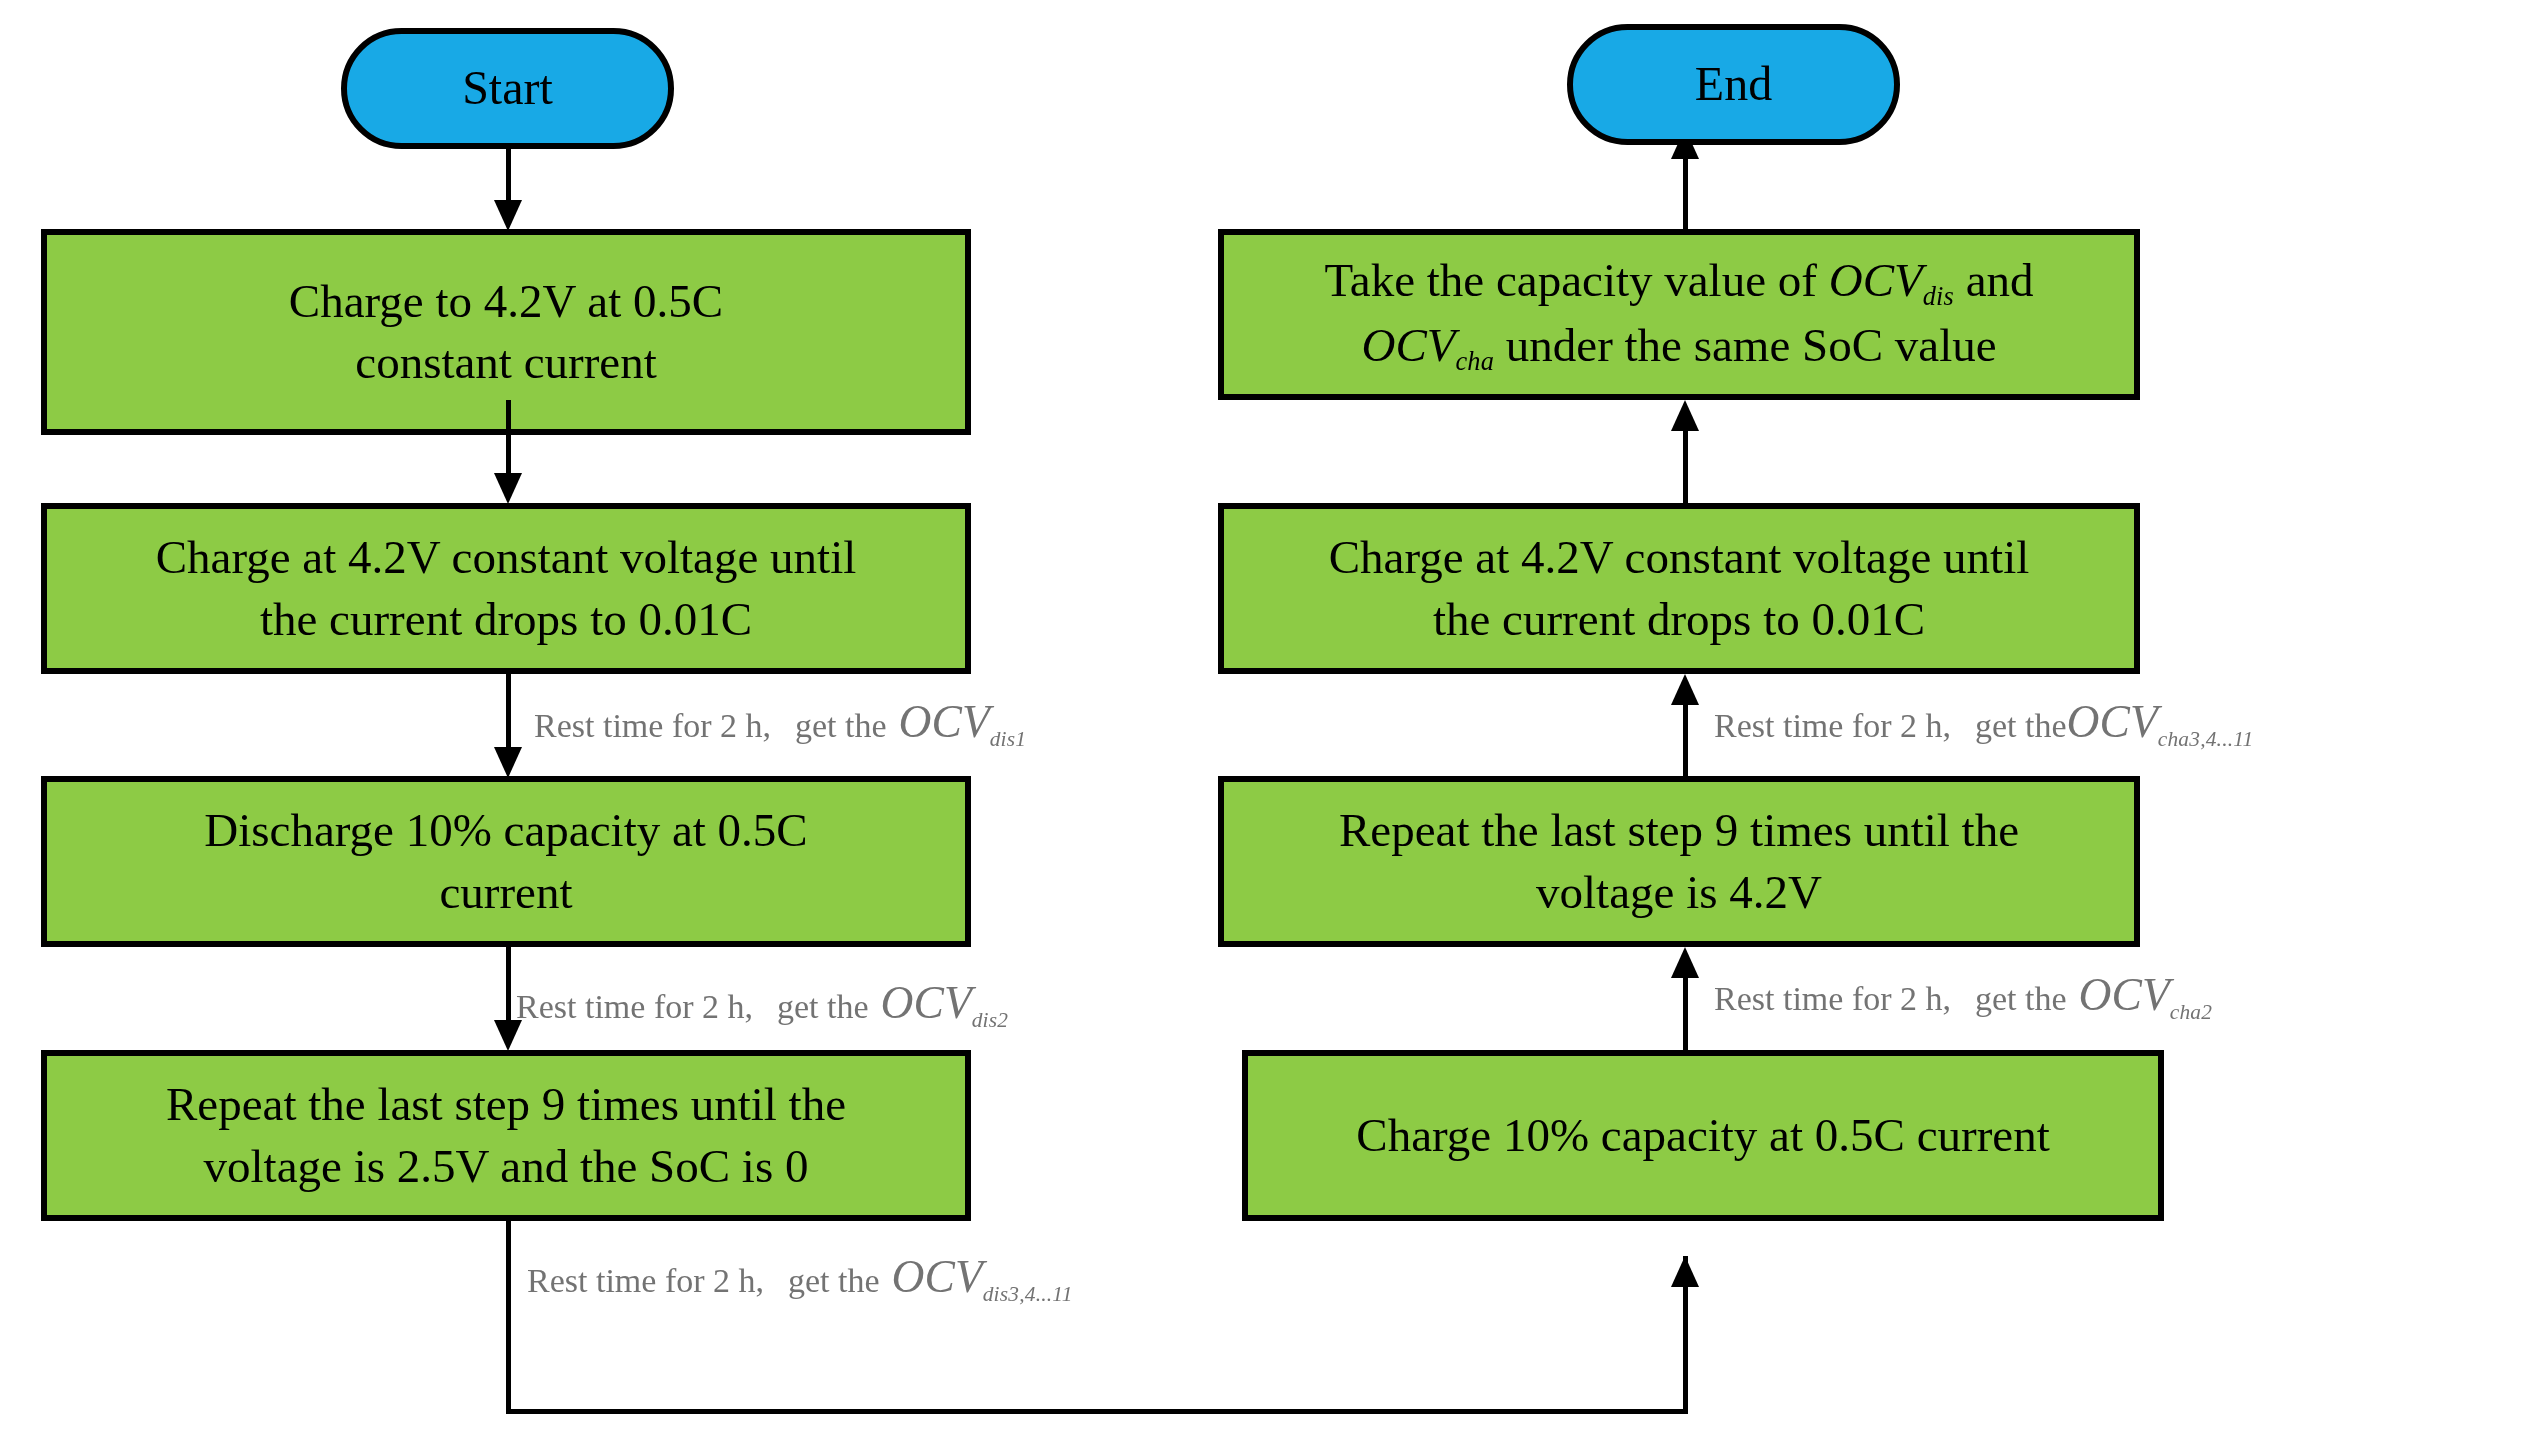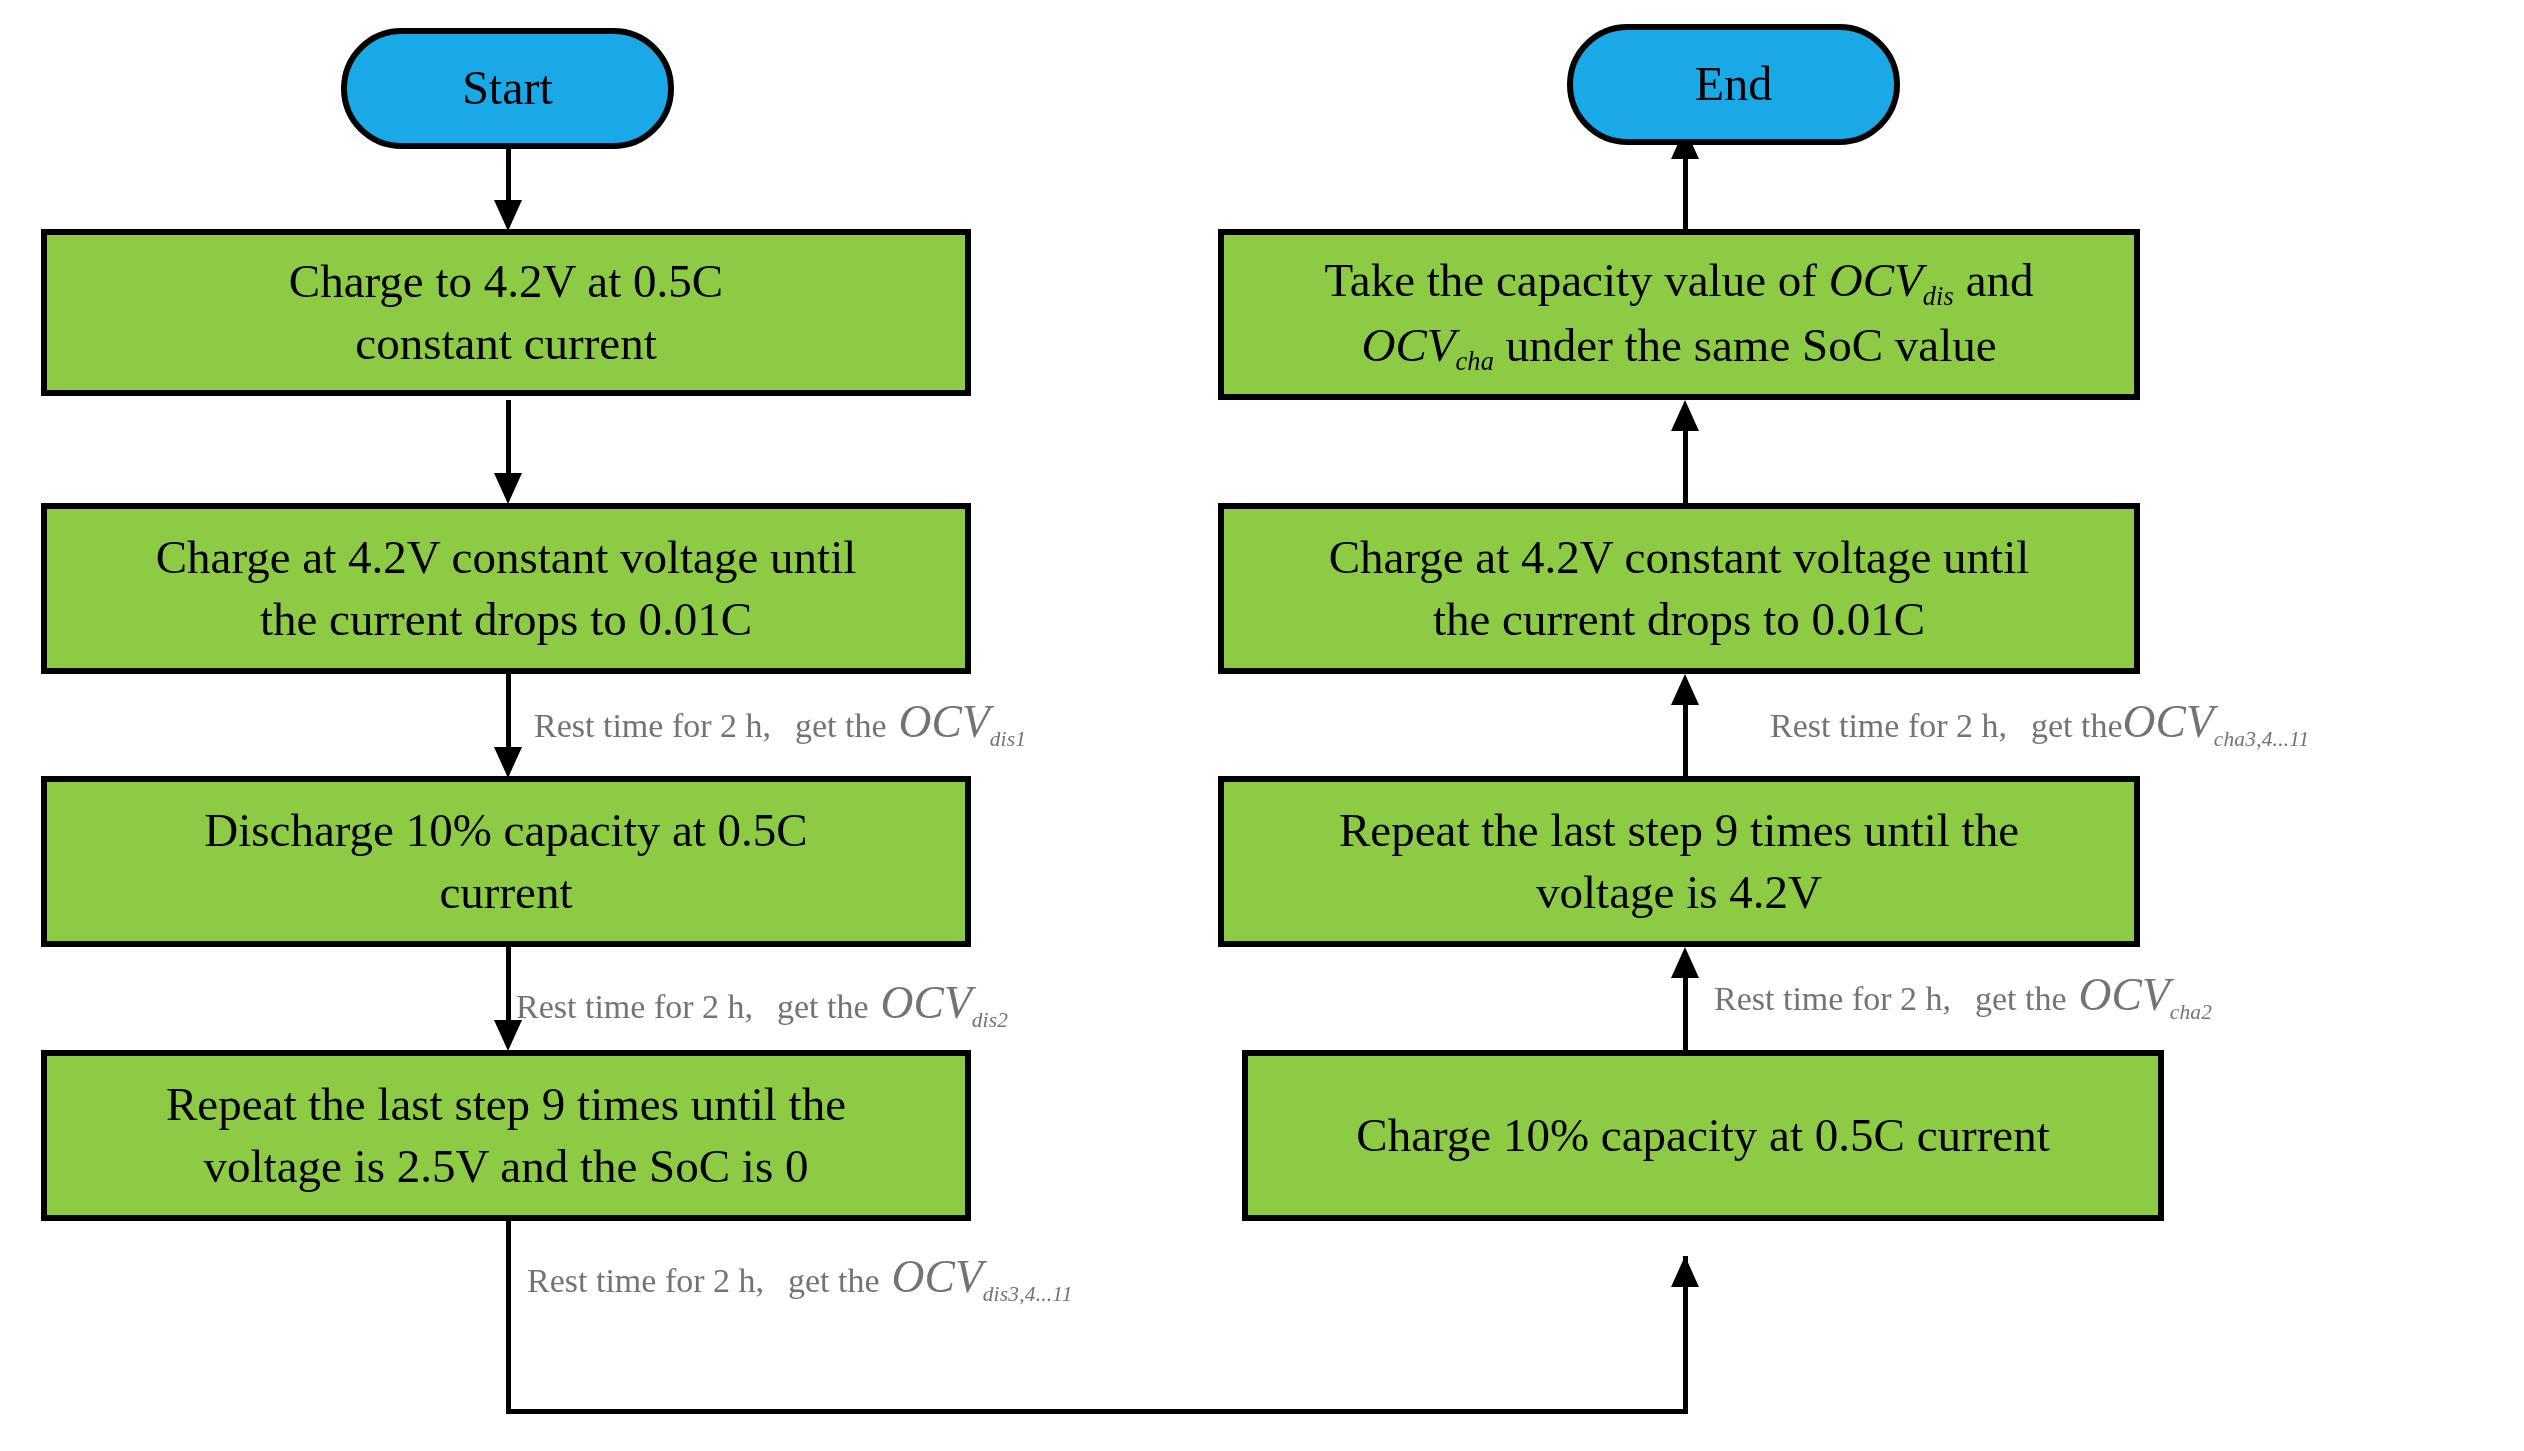--- a/index.html
+++ b/index.html
@@ -88,21 +88,21 @@
 
 <div id="canvas">
 
   <div class="node terminator" style="left:341px; top:28px; width:333px; height:121px;">
     <span>Start</span>
   </div>
 
   <div class="vline" style="left:506px; top:149px; height:71px;"></div>
   <div class="arrow down" style="left:494px; top:200px;"></div>
 
-  <div class="node process" style="left:41px; top:229px; width:930px; height:167px;">
+  <div class="node process" style="left:41px; top:229px; width:930px; height:206px;">
     <span class="inner">
       <span class="line2">Charge to 4.2V at 0.5C</span>
       <span class="line2">constant current</span>
     </span>
   </div>
 
   <div class="vline" style="left:506px; top:400px; height:97px;"></div>
   <div class="arrow down" style="left:494px; top:473px;"></div>
 
   <div class="node process" style="left:41px; top:503px; width:930px; height:171px;">
@@ -165,21 +165,21 @@
   <div class="node process" style="left:1218px; top:776px; width:922px; height:171px;">
     <span class="inner">
       <span class="line2">Repeat the last step 9 times until the</span>
       <span class="line2">voltage is 4.2V</span>
     </span>
   </div>
 
   <div class="vline" style="left:1683px; top:704px; height:73px;"></div>
   <div class="arrow up" style="left:1671px; top:674px;"></div>
 
-  <div class="edge-label" style="left:1770px; top:699px;">
+  <div class="edge-label" style="left:1714px; top:699px;">
     <span>Rest time for 2 h,</span><span class="gap"></span><span class="gap"></span><span>get the</span><span class="var big"><span>OCV</span><span class="sub">cha3,4...11</span></span>
   </div>
 
   <div class="node process" style="left:1218px; top:503px; width:922px; height:171px;">
     <span class="inner">
       <span class="line2">Charge at 4.2V constant voltage until</span>
       <span class="line2">the current drops to 0.01C</span>
     </span>
   </div>
 

